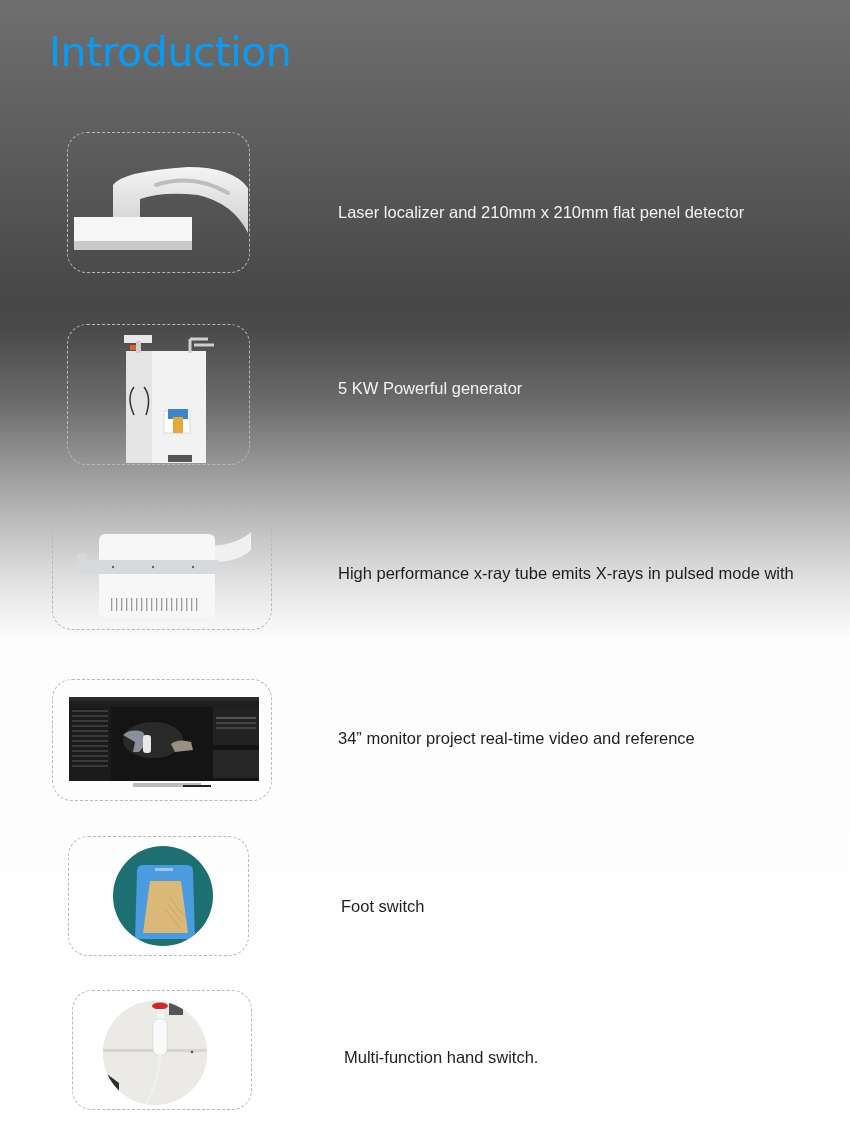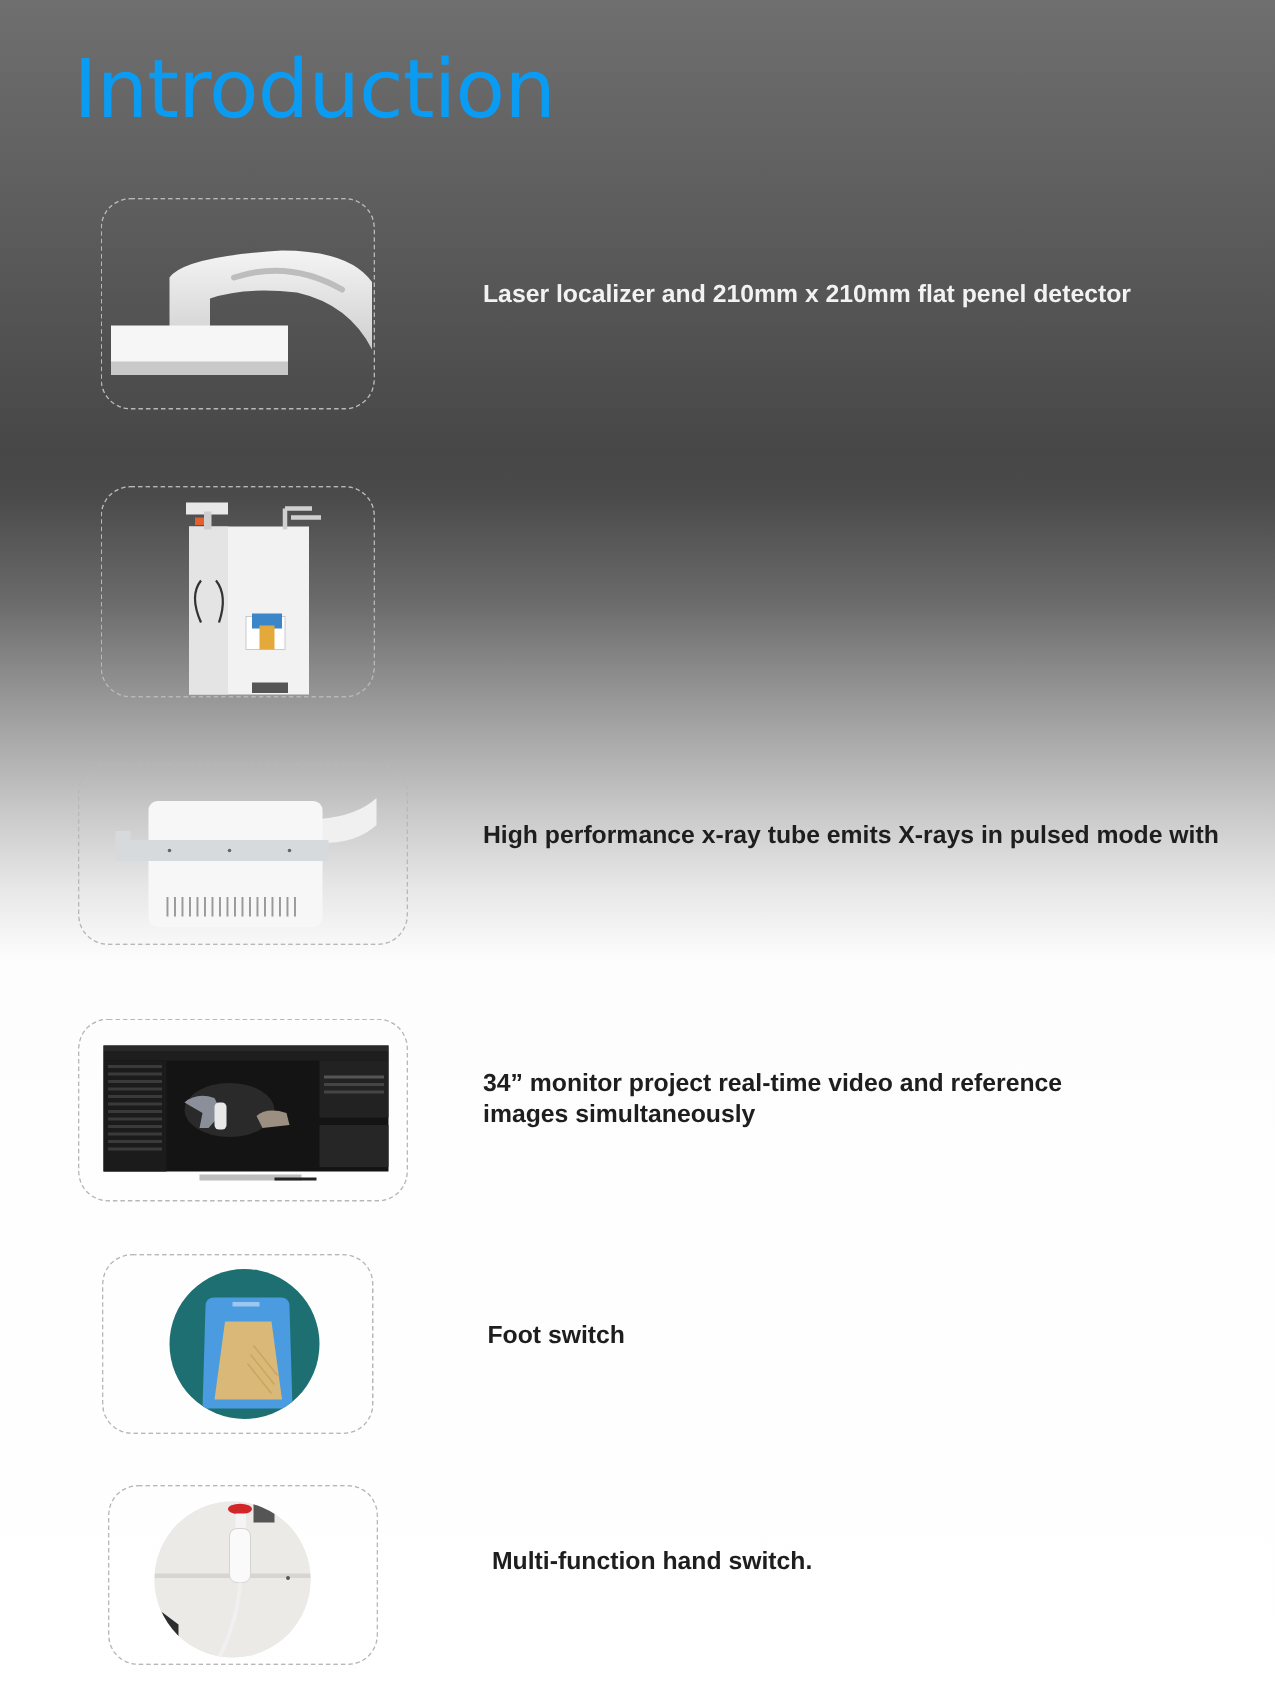--- a/index.html
+++ b/index.html
@@ -19,41 +19,40 @@
         #c8c8c8 540px,
         #e6e6e6 590px,
         #fdfdfd 640px,
         #ffffff 1133px);
     }
     .title {
       position: absolute;
       left: 49px;
       top: 28px;
       font-family: "DejaVu Sans", sans-serif;
-      font-size: 54px;
+      font-size: 41px;
       color: #0a9cf2;
       letter-spacing: -0.5px;
       margin: 0;
       font-weight: normal;
     }
     .card {
       position: absolute;
       border: 1px dashed #b8b8b8;
       border-radius: 20px;
       box-sizing: border-box;
       overflow: hidden;
     }
     .desc {
       position: absolute;
       left: 322px;
       font-family: "Liberation Sans", sans-serif;
       font-size: 16.5px;
       line-height: 21px;
-      margin: 0;
-      font-weight: bold;
+      margin: 16px;
     }
     .desc span { display: block; }
     .light { color: #f2f2f2; }
     .dark { color: #1e1e1e; }
     svg { display: block; }
   </style>
 </head>
 <body>
 
 <h1 class="title">Introduction</h1>
@@ -85,20 +84,21 @@
     <rect x="62" y="20" width="6" height="5" fill="#e06030"></rect>
     <path d="M122 14 L122 28 M122 14 L140 14 M126 20 L146 20" stroke="#d0d0d0" stroke-width="3" fill="none"></path>
     <path d="M66 62 Q58 72 66 90 M76 62 Q84 72 78 90" stroke="#333" stroke-width="1.5" fill="none"></path>
     <rect x="96" y="86" width="26" height="22" fill="#ffffff" stroke="#bbb" stroke-width="0.5"></rect>
     <rect x="100" y="84" width="20" height="10" fill="#3a86c8"></rect>
     <rect x="105" y="92" width="10" height="16" fill="#e3a93a"></rect>
     <rect x="100" y="130" width="24" height="7" fill="#555"></rect>
   </svg>
 </div>
 <p class="desc light" style="top:362px;">
+  <span>5 KW Powerful generator</span>
 </p>
 
 <div class="card" style="left:52px; top:509px; width:220px; height:121px;">
   <svg width="218" height="119" viewBox="0 0 218 119">
     <path d="M160 36 Q185 34 198 22 L198 40 Q185 52 162 52 Z" fill="#f0f0f0"></path>
     <rect x="46" y="24" width="116" height="84" rx="6" fill="#f7f7f7"></rect>
     <rect x="24" y="50" width="142" height="14" fill="#d7dadd"></rect>
     <rect x="24" y="44" width="10" height="8" fill="#d7dadd"></rect>
     <circle cx="60" cy="57" r="1.2" fill="#666"></circle>
     <circle cx="100" cy="57" r="1.2" fill="#666"></circle>
@@ -157,21 +157,20 @@
     <ellipse cx="100" cy="60" rx="30" ry="18" fill="#2a2a2a"></ellipse>
     <path d="M70 55 Q78 48 90 52 L95 62 L86 72 L80 72 L82 62 Z" fill="#8a8f99"></path>
     <rect x="90" y="55" width="8" height="18" rx="3" fill="#e8e8e8"></rect>
     <path d="M118 64 Q125 58 138 62 L140 70 L122 72 Z" fill="#9a8f80"></path>
     <rect x="80" y="103" width="68" height="4" fill="#bdbdbd"></rect>
     <rect x="130" y="105" width="28" height="2" fill="#222"></rect>
   </svg>
 </div>
 <p class="desc dark" style="top:712px;">
   <span>34”   monitor project real-time video and reference</span>
-  <span>images simultaneously</span>
 </p>
 
 <div class="card" style="left:68px; top:836px; width:181px; height:120px;">
   <svg width="179" height="118" viewBox="0 0 179 118">
     <defs>
       <clipPath id="fsclip">
           <circle cx="94" cy="59" r="50"></circle>
         </clipPath>
     </defs>
     <circle cx="94" cy="59" r="50" fill="#1d6f72"></circle>

